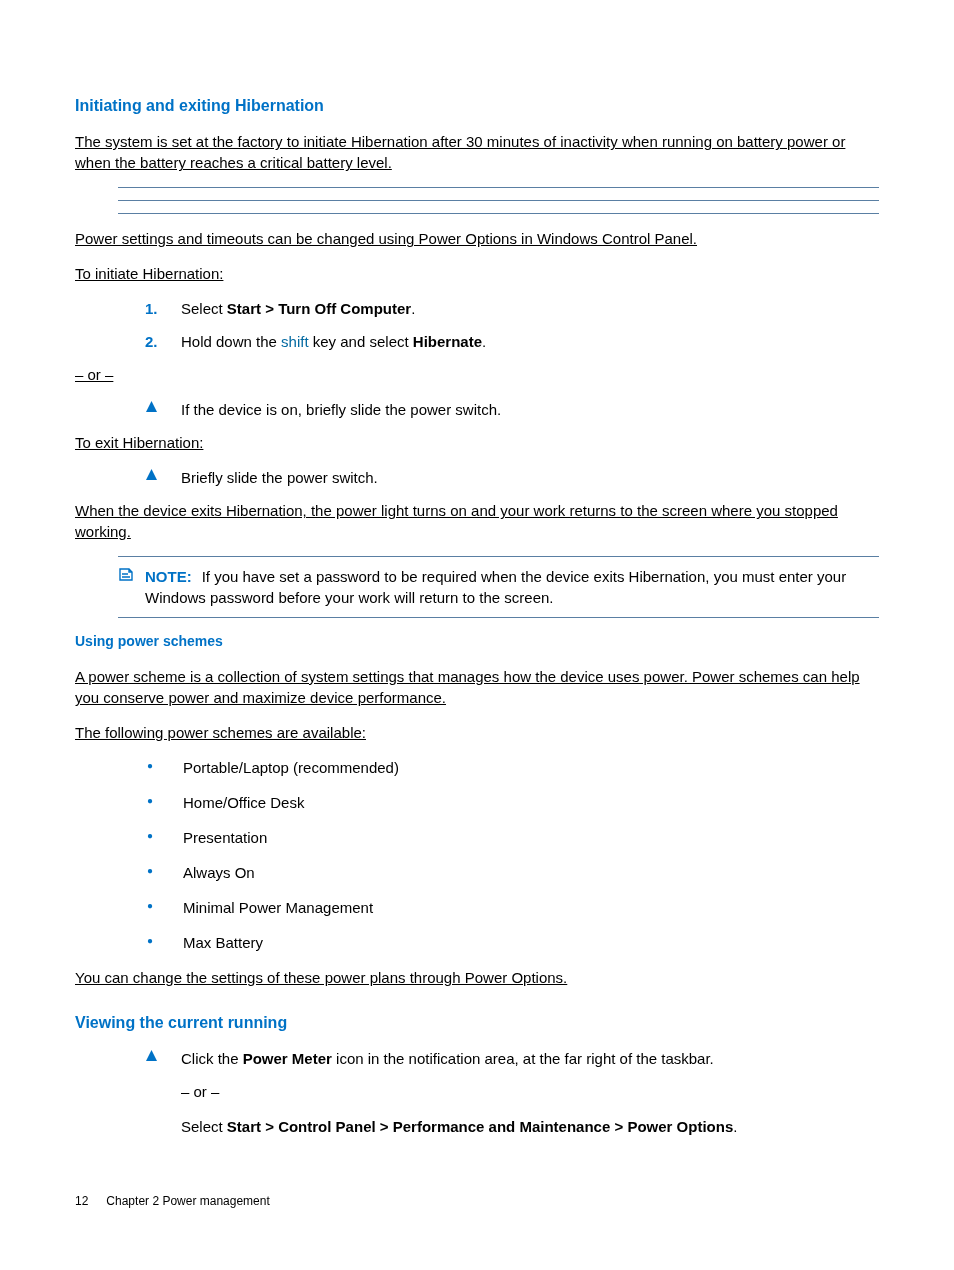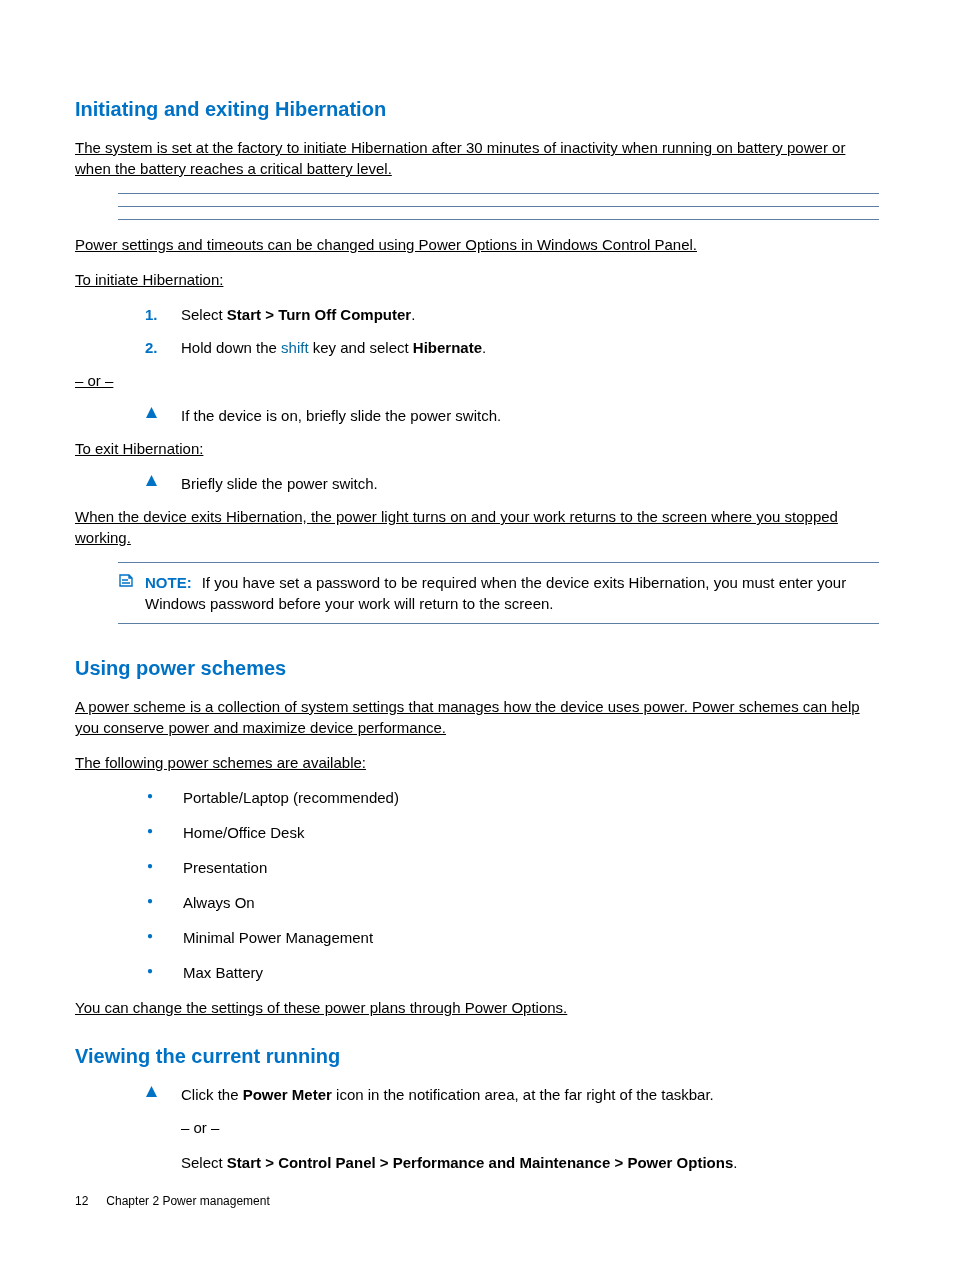--- a/index.html
+++ b/index.html
@@ -14,28 +14,28 @@
   .page {
     width: 954px;
     height: 1270px;
     box-sizing: border-box;
     padding: 95px 75px 50px 75px;
     position: relative;
   }
   .h3 {
     color: #0072c6;
     font-weight: bold;
-    font-size: 20px;
+    font-size: 16px;
     margin: 0 0 14px 0;
   }
   .h2 {
     color: #0072c6;
     font-weight: bold;
-    font-size: 20px;
-    margin: 30px 0 14px 0;
+    font-size: 14px;
+    margin: 14px 0 14px 0;
   }
   .indent {
     margin-left: 70px;
   }
   .para {
     margin: 0 0 14px 0;
     text-decoration: underline;
   }
   .note-block {
     border-top: 1px solid #5a7fa3;

